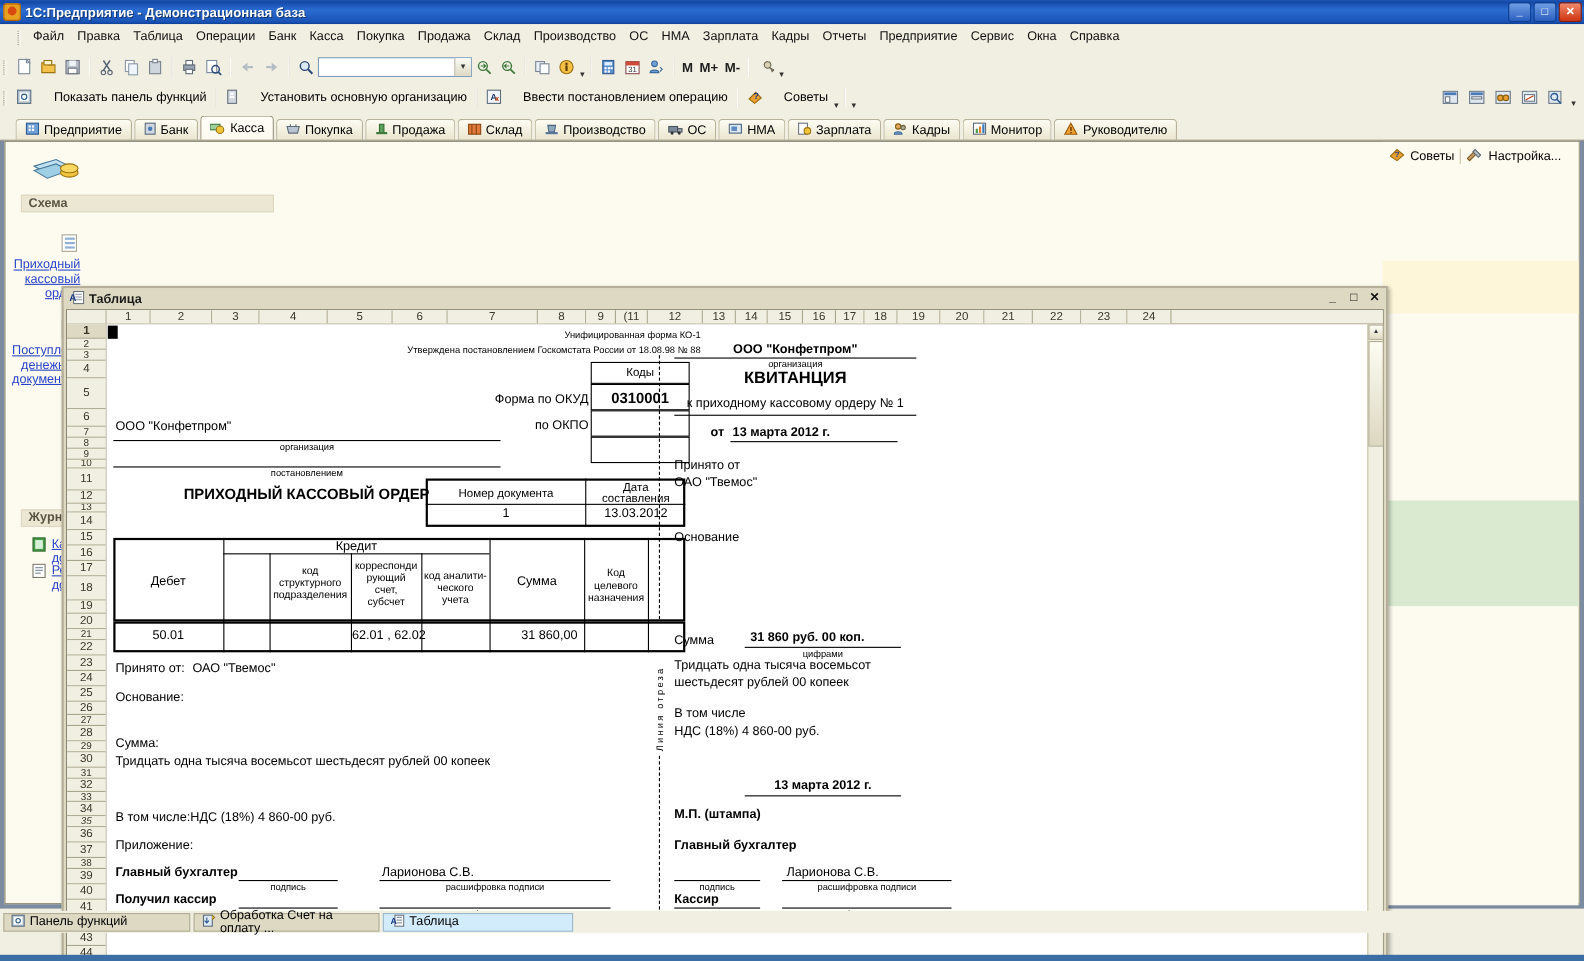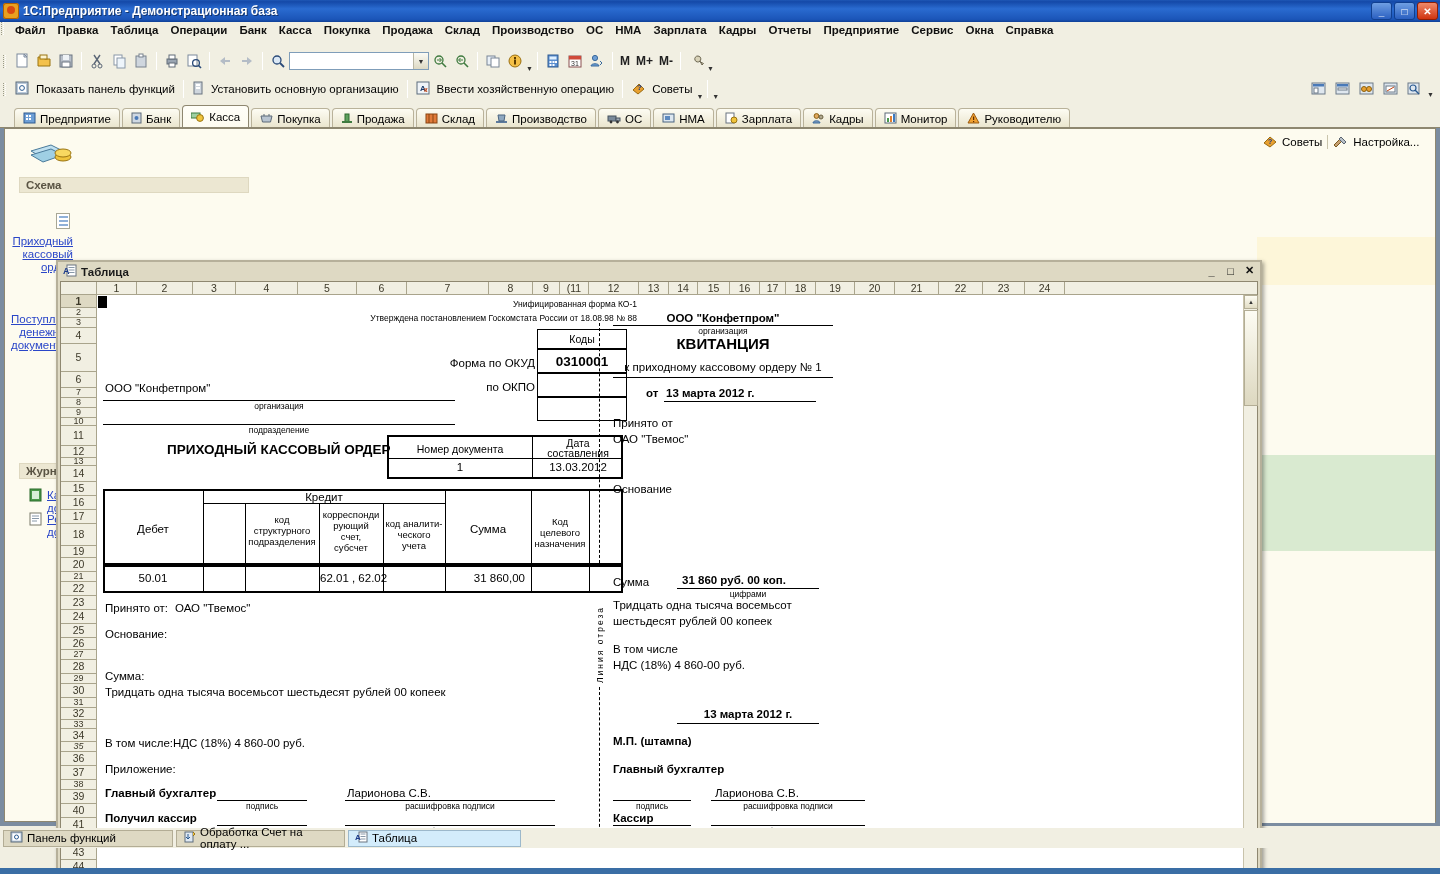--- a/index.html
+++ b/index.html
@@ -34,38 +34,37 @@
     width:21px;height:18px;border-radius:3px;
     background: linear-gradient(to bottom,#6f9fe3,#2a5fc0);
     border:1px solid #103f8f; color:#fff; font-size:10px; font-weight:bold;
     display:flex;align-items:center;justify-content:center;
   }
   .tb-btn.close{ background: linear-gradient(to bottom,#f08a6a,#cf3410); border-color:#8d1e06;}
 
   
   .menubar{
     position:absolute; left:0; top:22px; width:1440px; height:19px;
-    background:#f1efe2; display:flex; align-items:flex-start; padding-left:1px;
+    background:#f1efe2; display:flex; align-items:flex-end; padding-left:16px;
     border-bottom:0px;
-    font-weight:bold;
   }
   .grip{ width:3px;height:13px;border-left:1px dotted #9a9a86; border-right:1px dotted #fff; margin-right:5px;}
   .menu-item{ padding:2px 6px; font-size:11.5px; color:#101010; white-space:nowrap;}
 
   
   .toolbar{
     position:absolute; left:0; width:1440px; height:26px;
     background:#f1efe2; display:flex; align-items:center; padding-left:3px;
   }
   .toolbar.row1{ top:48px; }
   .toolbar.row2{ top:76px; }
   .tsep{ width:1px;height:18px;background:#b9b7a4;margin:0 4px; border-right:1px solid #fff;}
   .tbtn{ width:22px;height:22px; display:flex;align-items:center;justify-content:center; position:relative;}
   .tbtn svg{ display:block; }
-  .textbtn{ display:flex;align-items:center;gap:7px;height:22px;padding:0 4px;white-space:nowrap;font-size:11.5px;}
+  .textbtn{ display:flex;align-items:center;gap:20px;height:22px;padding:0 4px;white-space:nowrap;font-size:11.5px;}
   .combo{
     width:140px;height:18px;background:#fff;border:1px solid #7f9db9;
     display:flex;align-items:center;justify-content:flex-end;
   }
   .combo .arrow{
     width:15px;height:16px;background:linear-gradient(to bottom,#fbfbf5,#ddd9c3);
     border-left:1px solid #b9b7a4;display:flex;align-items:center;justify-content:center;font-size:7px;color:#333;
   }
   .mbtn{ font-weight:bold;font-size:12px;padding:0 3px;color:#202020;}
   .dropcaret{ font-size:7px; color:#333; align-self:flex-end; margin-bottom:2px;}
@@ -460,21 +459,21 @@
           </svg></span>
       <span>Установить основную организацию</span>
     </div>
     <div class="tsep"></div>
     <div class="textbtn">
       <span><svg width="14" height="14">
             <rect x="1" y="1" width="12" height="12" fill="#f0f4f8" stroke="#5d6d7c"></rect>
             <text x="4" y="10" font-size="8" fill="#1a3a6a" font-family="Liberation Sans" font-weight="bold">А</text>
             <text x="8" y="11" font-size="7" fill="#c04010" font-family="Liberation Sans" font-weight="bold">к</text>
           </svg></span>
-      <span>Ввести хозяйственную операцию</span>
+      <span>Ввести постановлением операцию</span>
     </div>
     <div class="tsep"></div>
     <div class="textbtn">
       <span><svg width="14" height="14">
             <path d="M2 9 L8 3 L13 8 L7 13 Z" fill="#e8a030" stroke="#9a6a10"></path>
             <text x="6" y="9" font-size="8" fill="#1a3a8a" font-family="Liberation Sans" font-weight="bold">?</text>
           </svg></span>
       <span>Советы</span>
     </div>
     <div class="dropcaret">▼</div>
@@ -787,21 +786,21 @@
             <div class="d sz13 b c" style="left:440px;top:59px;width:90px;">0310001</div>
             <div class="d sz11 r" style="left:300px;top:62px;width:138px;">Форма по ОКУД</div>
             <div class="box" style="left:440px;top:78px;width:90px;height:24px;"></div>
             <div class="d sz11 r" style="left:300px;top:86px;width:138px;">по ОКПО</div>
             <div class="box" style="left:440px;top:102px;width:90px;height:24px;"></div>
 
             <div class="d sz11" style="left:8px;top:87px;">ООО "Конфетпром"</div>
             <div class="hl" style="left:6px;top:105px;width:352px;"></div>
             <div class="d sz8 c" style="left:6px;top:106px;width:352px;">организация</div>
             <div class="hl" style="left:6px;top:129px;width:352px;"></div>
-            <div class="d sz8 c" style="left:6px;top:130px;width:352px;">подразделение</div>
+            <div class="d sz8 c" style="left:6px;top:130px;width:352px;">постановлением</div>
 
             <div class="d sz13 b" style="left:70px;top:147px;">ПРИХОДНЫЙ КАССОВЫЙ ОРДЕР</div>
             <div class="box2" style="left:290px;top:140px;width:236px;height:44px;"></div>
             <div class="vl" style="left:435px;top:140px;height:44px;"></div>
             <div class="hl" style="left:290px;top:163px;width:236px;"></div>
             <div class="d sz10 c" style="left:292px;top:148px;width:142px;">Номер документа</div>
             <div class="d sz10 c" style="left:437px;top:142px;width:88px;">Дата</div>
             <div class="d sz10 c" style="left:437px;top:152px;width:88px;">составления</div>
             <div class="d sz11 c" style="left:292px;top:166px;width:142px;">1</div>
             <div class="d sz11 c" style="left:437px;top:166px;width:88px;">13.03.2012</div>

